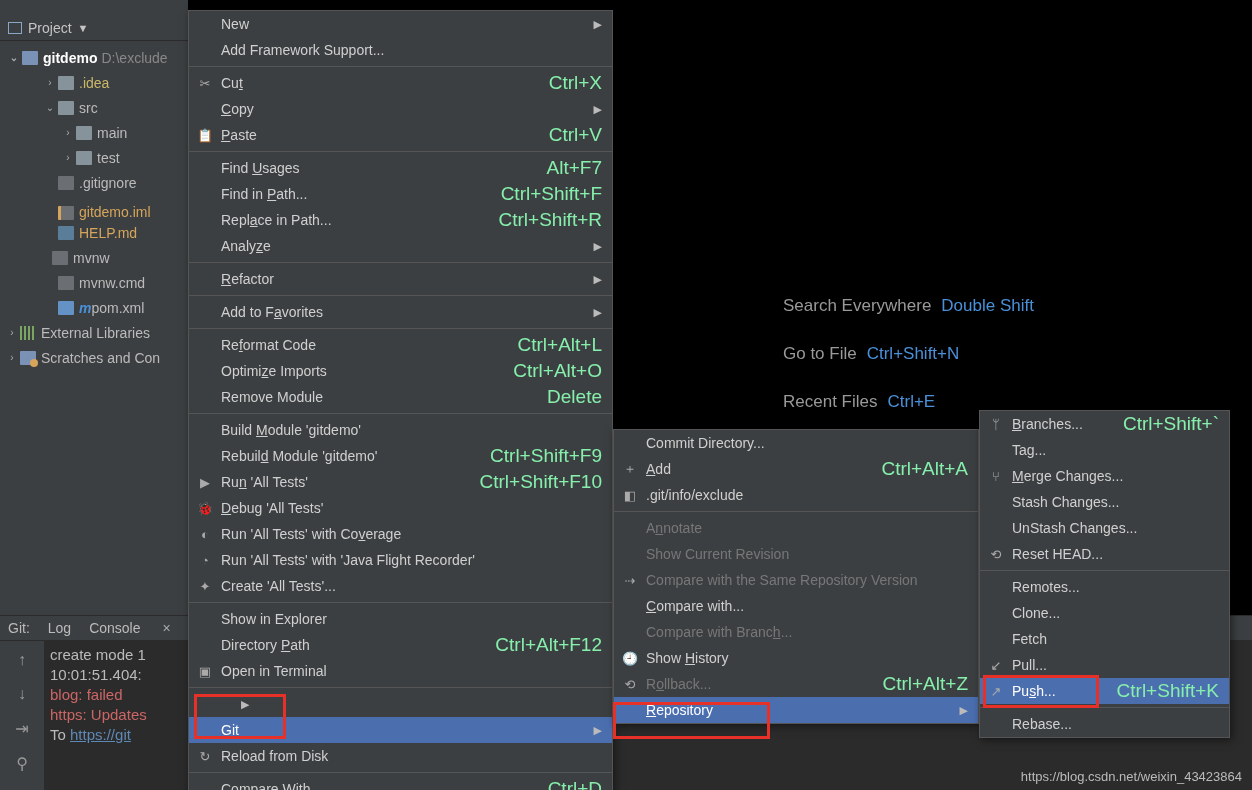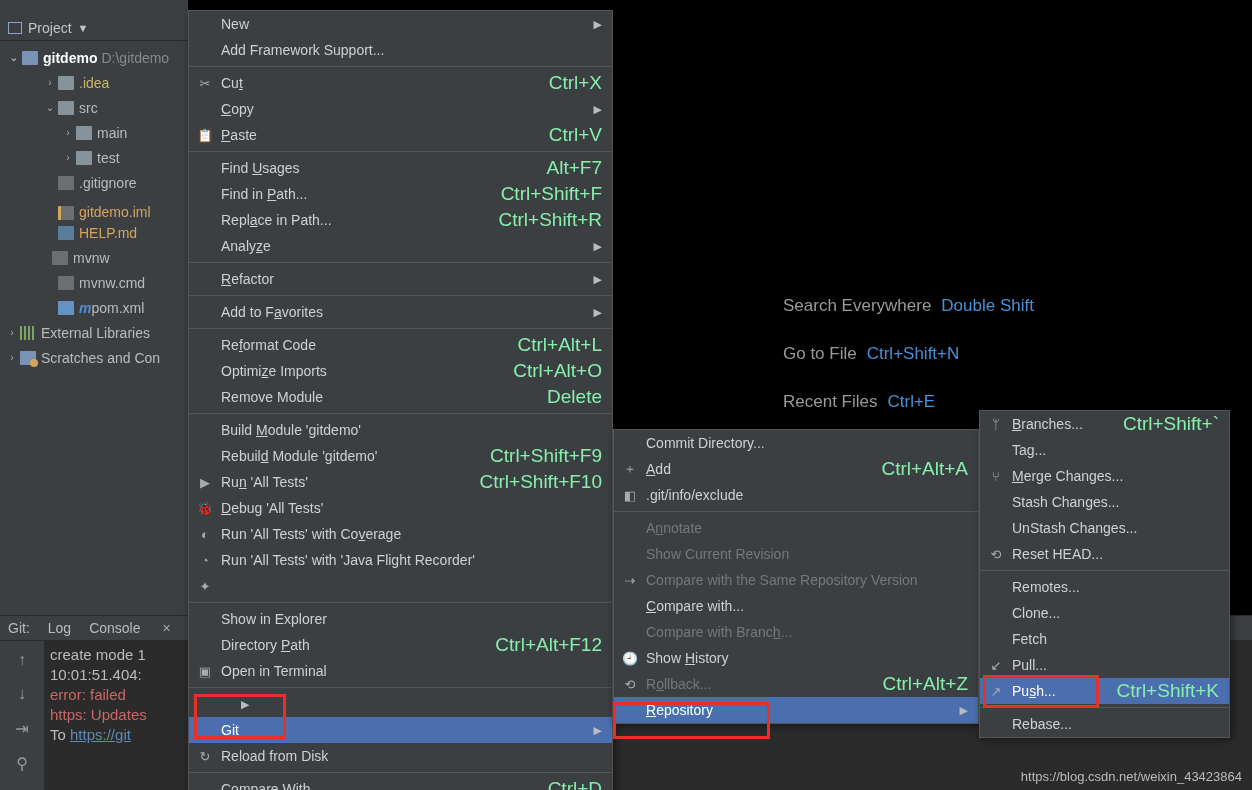--- a/index.html
+++ b/index.html
@@ -88,21 +88,21 @@
   <div class="project-header">
     <span class="icon-proj"></span>
     <span>Project</span>
     <span class="proj-arrow">▼</span>
   </div>
   <div class="tree">
     <div class="tree-row bold" style="padding-left:6px">
       <span class="exp">⌄</span>
       <span class="ficon folder blue"></span>
       <span>gitdemo</span>
-      <span class="path">D:\gitdemo</span>
+      <span class="path">D:\exclude</span>
     </div>
     <div id="tree-rows">
         <div class="tree-row yellow-text" style="padding-left: 42px;">
           <span class="exp">›</span>
           <span class="ficon folder"></span>
           <span>.idea</span>
         </div>
         <div class="tree-row" style="padding-left: 42px;">
           <span class="exp">⌄</span>
           <span class="ficon folder"></span>
@@ -181,21 +181,21 @@
 <div class="gutter">
   <span>↑</span>
   <span>↓</span>
   <span>⇥</span>
   <span>⚲</span>
 </div>
 
 <div class="term">
   <div>  create mode 1</div>
   <div>10:01:51.404:</div>
-  <div><span class="red">error:</span><span class="red"> failed</span></div>
+  <div><span class="red">blog:</span><span class="red"> failed</span></div>
   <div><span class="red">https:</span><span class="red"> Updates</span><span style="position:absolute;left:572px">ork that you do</span></div>
   <div><span>To </span><span class="blue">https://git</span></div>
 </div>
 
 <div class="ctx-menu main-menu" id="main-menu">
     <div class="mi">
       <span class="ico "></span>
       <span class="txt">New</span>
       <span class="sub">▶</span>
     </div>
@@ -290,20 +290,21 @@
     <div class="mi">
       <span class="ico cov-ico">◐</span>
       <span class="txt">Run 'All Tests' with Co<span class="u">v</span>erage</span>
     </div>
     <div class="mi">
       <span class="ico jfr-ico">◔</span>
       <span class="txt">Run 'All Tests' with 'Java Flight Recorder'</span>
     </div>
     <div class="mi">
       <span class="ico ">✦</span>
+      <span class="txt">Create 'All Tests'...</span>
     </div>
     <div class="sep"></div>
     <div class="mi">
       <span class="ico "></span>
       <span class="txt">Show in Explorer</span>
     </div>
     <div class="mi">
       <span class="ico "></span>
       <span class="txt">Directory <span class="u">P</span>ath</span>
       <span class="sc">Ctrl+Alt+F12</span>

